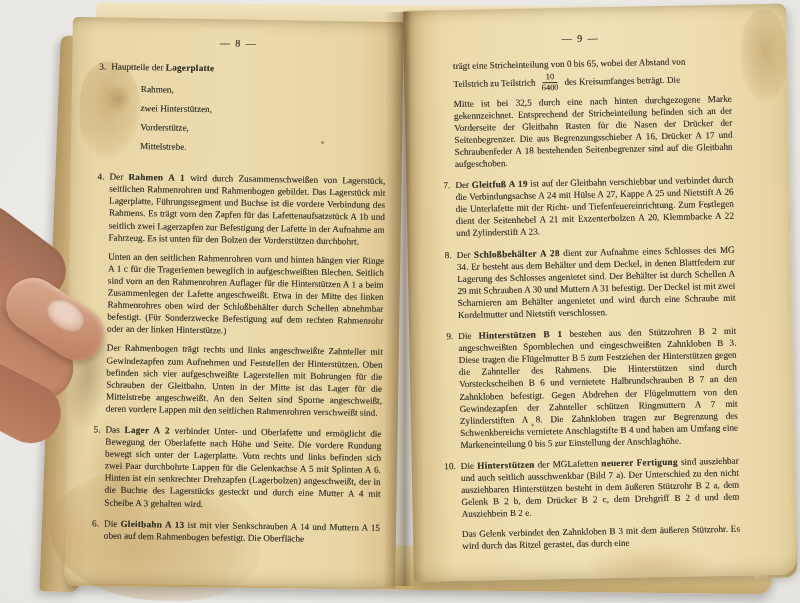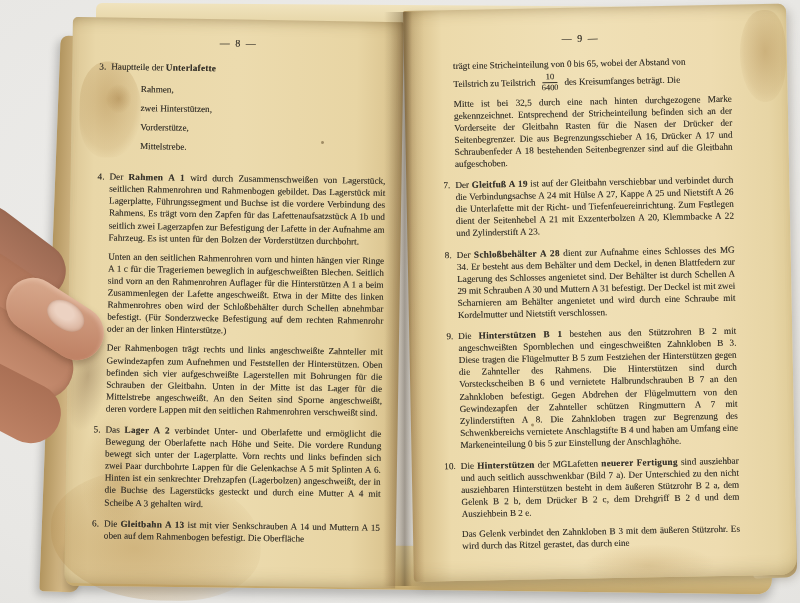--- a/index.html
+++ b/index.html
@@ -117,21 +117,21 @@
     <div class="stain st-bl2"></div>
     <div class="speck" style="left:210px;top:300px;"></div>
     <div class="speck" style="left:250px;top:120px;"></div>
 
     <div class="text-block">
       <div class="page-num">— 8 —</div>
 
       <div class="item">
         <span class="num">3.</span>
         <div class="body">
-          <p>Hauptteile der <b>Unterlafette</b></p>
+          <p>Hauptteile der <b>Lagerplatte</b></p>
           <div class="sublist">
             <div>Rahmen,</div>
             <div>zwei Hinterstützen,</div>
             <div>Vorderstütze,</div>
             <div>Mittelstrebe.</div>
           </div>
         </div>
       </div>
 
       <div class="item">

